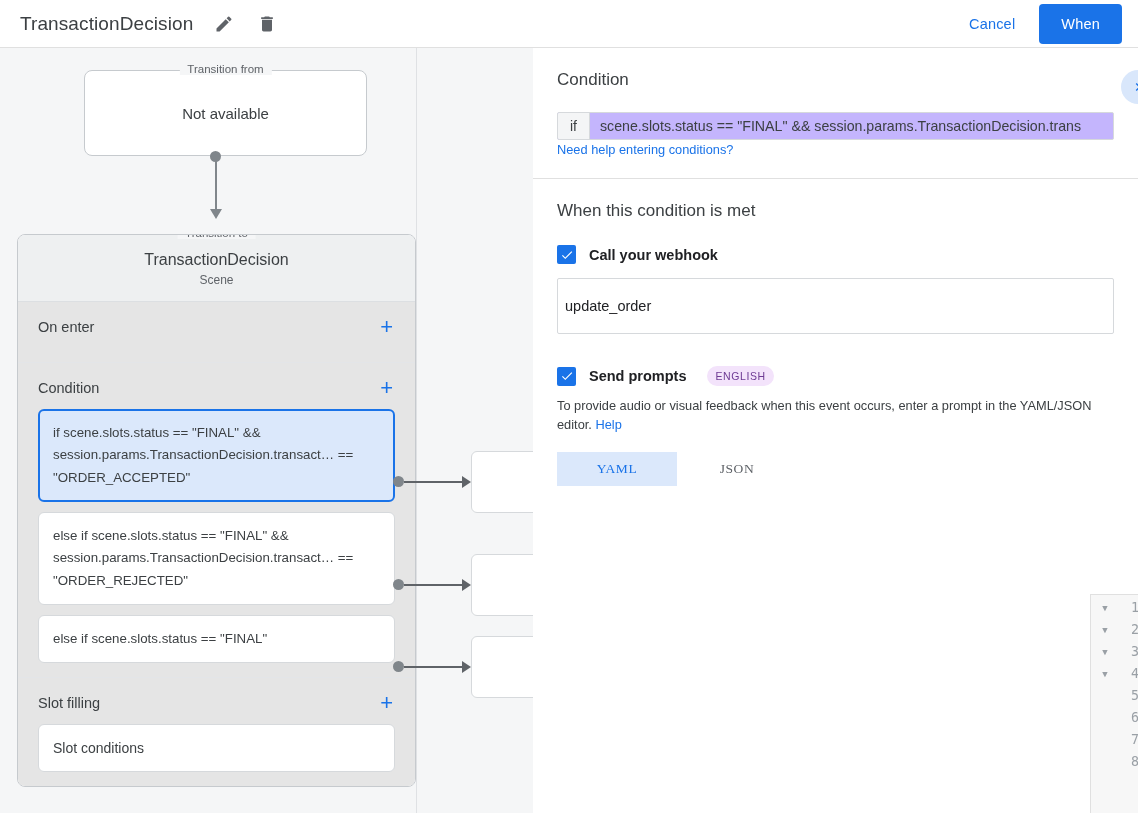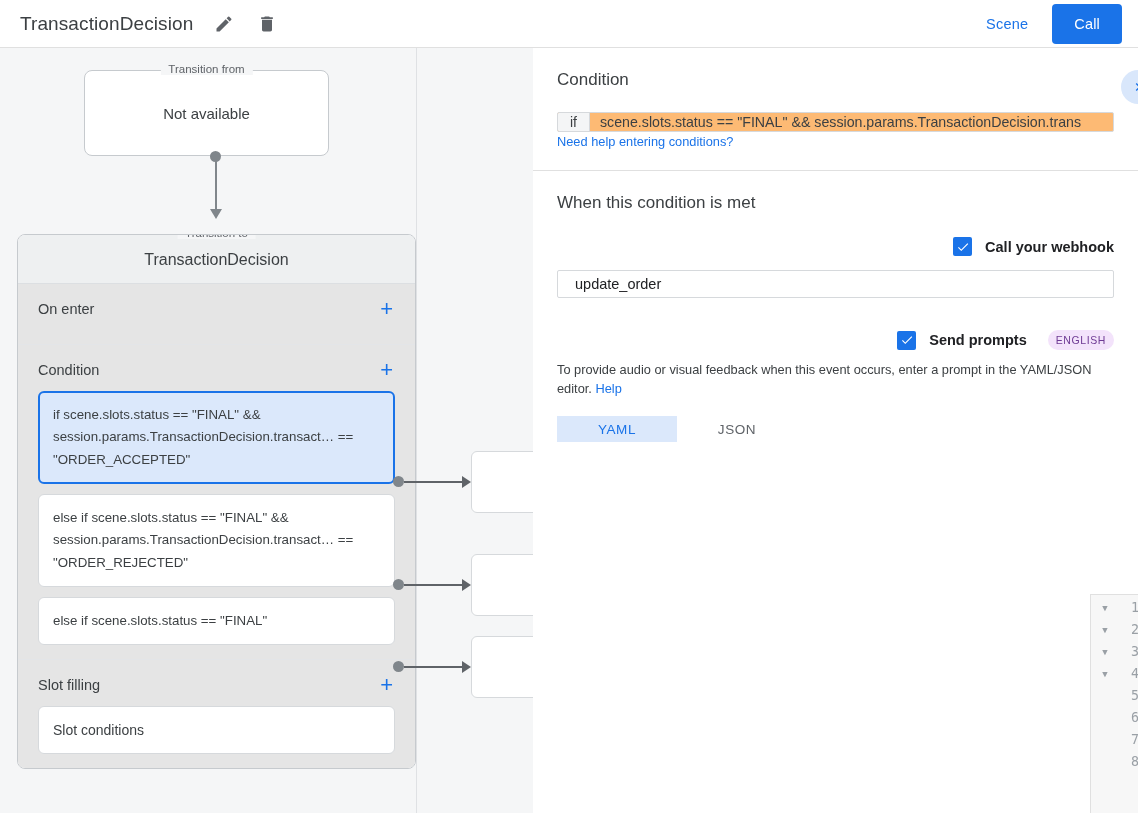--- a/index.html
+++ b/index.html
@@ -74,21 +74,21 @@
     position: absolute;
     top: -8px; left: 50%; transform: translateX(-50%);
     background: #f5f6f7;
     padding: 0 8px;
     font-size: 11.5px;
     color: #5f6368;
     white-space: nowrap;
   }
 
   
-  #transition-from { left: 84px; top: 22px; width: 245px; }
+  #transition-from { left: 84px; top: 22px; width: 283px; }
   #transition-from .fset-frame {
     height: 86px; background: #ffffff;
     display: flex; align-items: center; justify-content: center;
   }
   #transition-from-label {
     font-size: 15px; color: #3c4043;
   }
 
   
   #connector-vertical {
@@ -213,23 +213,23 @@
     position: absolute; right: -17px; top: 22px;
     width: 34px; height: 34px; border-radius: 50%;
     background: #d9e7fb;
     display: flex; align-items: center; justify-content: center;
     cursor: pointer;
   }
   #condition-input-row {
     display: flex;
     border: 1px solid #d6d9dc;
     border-radius: 2px;
-    height: 20px;
+    height: 28px;
     overflow: hidden;
-    background: #fdba74;
+    background: #c4b5fd;
     margin-top: 7px;
   }
   #condition-if-label {
     width: 32px; flex: 0 0 32px;
     background: #f4f5f6;
     border-right: 1px solid #d6d9dc;
     display: flex; align-items: center; justify-content: center;
     font-size: 14px; color: #3c4043;
   }
   #condition-input {
@@ -241,59 +241,59 @@
   }
   #condition-help-link {
     display: inline-block; 
     font-size: 12.8px; color: #1a73e8; text-decoration: none; cursor: pointer;
   }
 
   #panel-when-block { padding: 22px 24px 0 24px; }
   #when-heading {
     font-size: 17px; color: #3c4043; margin: 0 0 24px 0; font-weight: 400;
   }
-  .check-row { display: flex; align-items: center; gap: 13px; justify-content: flex-end; }
+  .check-row { display: flex; align-items: center; gap: 13px; }
   .checkbox {
     width: 19px; height: 19px; border-radius: 2px;
     background: #1a73e8;
     display: flex; align-items: center; justify-content: center;
     cursor: pointer; flex: 0 0 19px;
   }
   .check-label { font-size: 14.5px; color: #202124; font-weight: bold; }
   .badge {
     background: #f3e3fb; color: #6e3a94;
     font-size: 10.5px; letter-spacing: .6px;
     padding: 4px 8px; border-radius: 10px;
     margin-left: 8px;
   }
   .helper-text {
     font-size: 12.8px; color: #3c4043; line-height: 1.5;
     margin: 10px 0 0 0;
   }
   .inline-link { color: #1a73e8; text-decoration: underline; cursor: pointer; }
   .inline-link.nounder { text-decoration: none; }
   #webhook-input {
-    width: 100%; height: 28px;
+    width: 100%; height: 56px;
     border: 1px solid #d6d9dc; border-radius: 2px;
-    padding: 0 17px; margin-top: 14px;
+    padding: 0 7px; margin-top: 14px;
     font-size: 14.5px; color: #202124;
     font-family: "Liberation Sans", sans-serif;
     outline: none;
     caret-color: #202124;
   }
   #send-prompts-row { margin-top: 32px; }
   #editor-tabs {
     display: flex; margin-top: 18px; gap: 0;
   }
   .editor-tab {
-    width: 120px; height: 26px;
+    width: 120px; height: 34px;
     display: flex; align-items: center; justify-content: center;
     font-size: 13.5px; letter-spacing: .6px; cursor: pointer;
     color: #5f6368; background: transparent; border: none;
-    font-family: Liberation Sans, sans-serif;
+    font-family: Liberation Serif, serif;
   }
   .editor-tab.active { background: #dbe8fb; color: #1a73e8; }
 
   
   #code-editor {
     position: absolute; left: 557px; top: 546px;
     width: 581px; height: 267px;
     background: #ffffff;
     border-top: 1px solid #e0e0e0;
     border-left: 1px solid #e0e0e0;
@@ -334,22 +334,22 @@
     </svg>
   </button>
 
   <button class="icon-btn" id="delete-btn" title="Delete">
     <svg width="20" height="20" viewBox="0 0 24 24" aria-hidden="true">
       <path fill="#5f6368" d="M6 19c0 1.1.9 2 2 2h8c1.1 0 2-.9 2-2V7H6v12zM19 4h-3.5l-1-1h-5l-1 1H5v2h14V4z"></path>
     </svg>
   </button>
 
   <div id="topbar-right">
-    <button id="cancel-button">Scene</button>
-    <button id="save-button">Call</button>
+    <button id="cancel-button">Cancel</button>
+    <button id="save-button">When</button>
   </div>
 </div>
 
 <div id="canvas">
 
   <div id="canvas-vline"></div>
 
   <div class="fset" id="transition-from">
     <div class="fset-frame">
       <div class="fset-legend">Transition from</div>
@@ -360,20 +360,21 @@
   <div id="connector-dot-top"></div>
   <div id="connector-vertical"></div>
   <div id="connector-arrowhead"></div>
 
   <div class="fset" id="transition-to">
     <div class="fset-frame">
       <div class="fset-legend">Transition to</div>
 
       <div id="scene-header">
         <div id="scene-name">TransactionDecision</div>
+        <div id="scene-type">Scene</div>
       </div>
 
       <div class="section">
         <div class="section-head">
           <span class="section-title">On enter</span>
           <span class="plus-btn">+</span>
         </div>
       </div>
 
       <div class="section">

